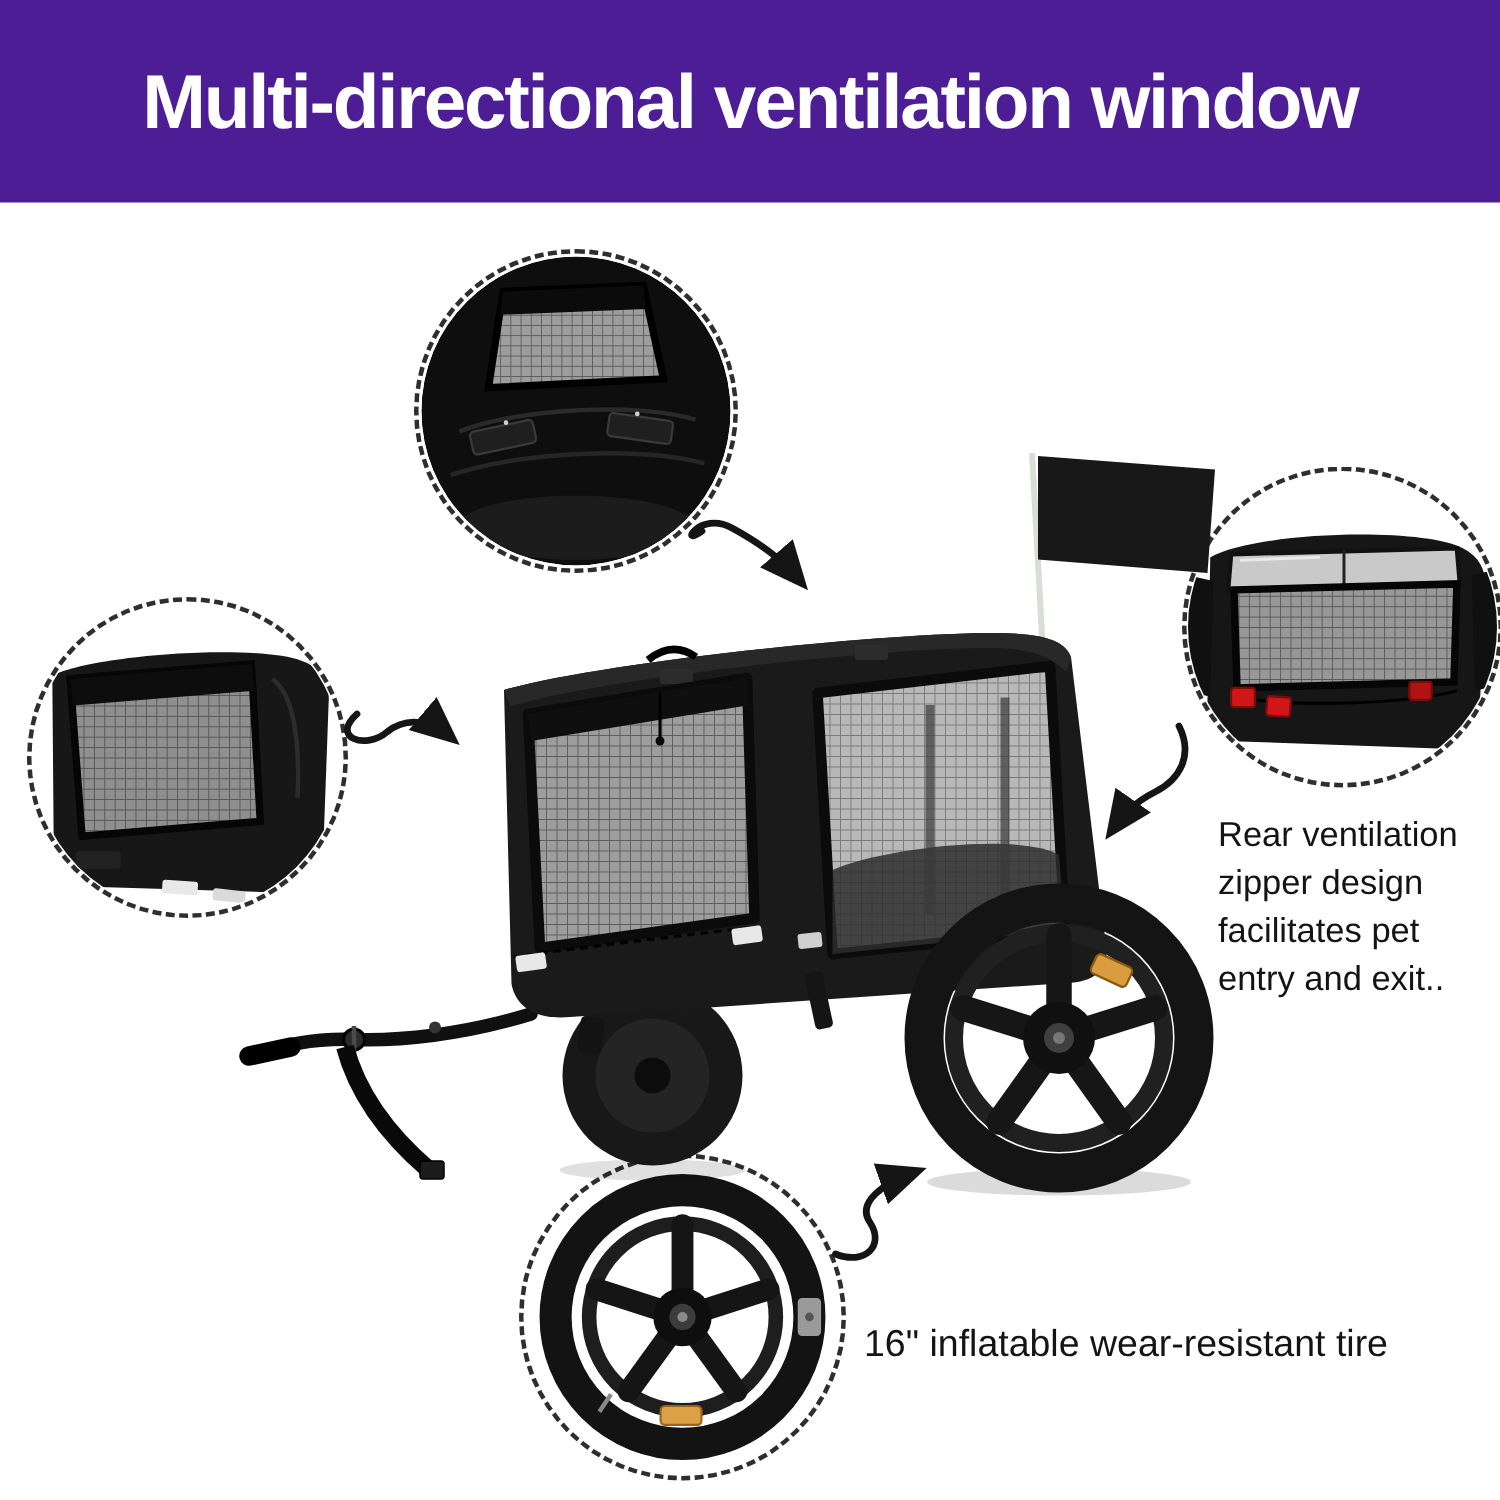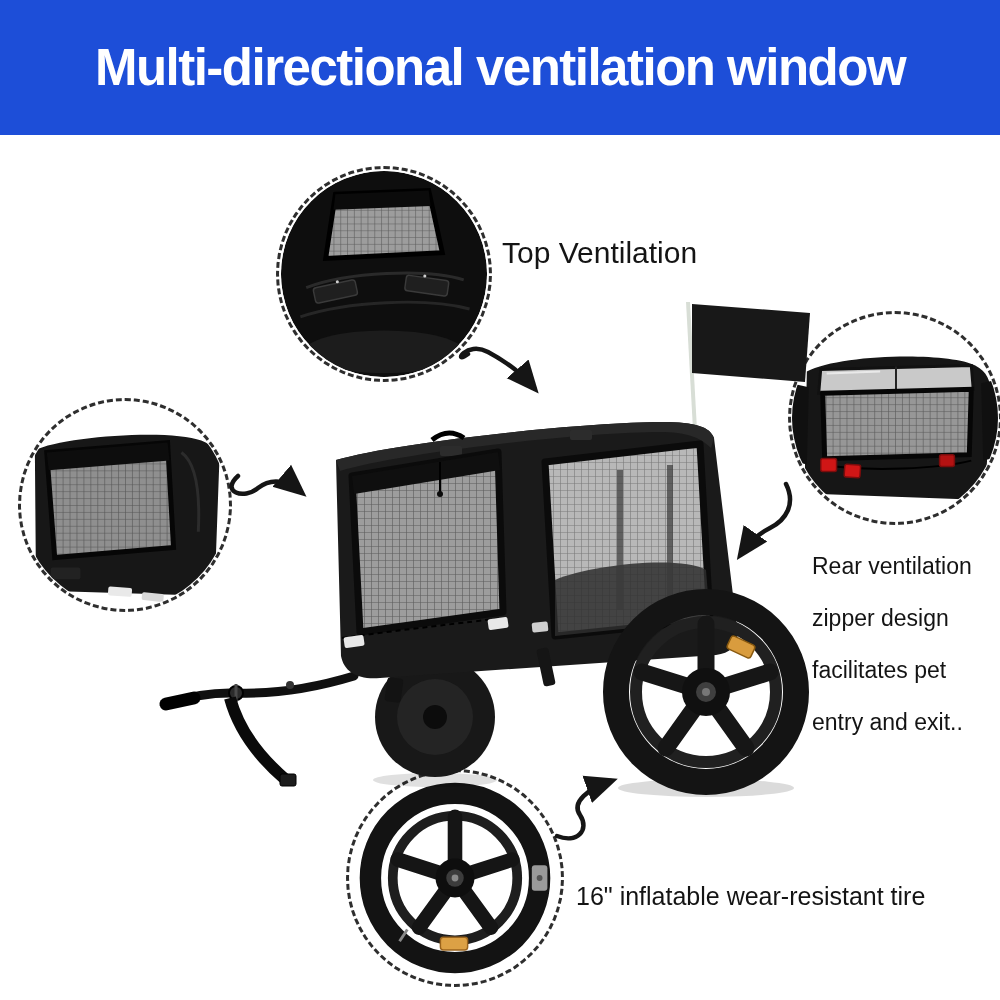--- a/index.html
+++ b/index.html
@@ -1,37 +1,37 @@
 <!DOCTYPE html>
 <html><head>
 <meta charset="utf-8">
 <style>
   html,body{margin:0;padding:0;background:#fff;}
   body{font-family:"Liberation Sans", sans-serif;}
   .canvas{position:relative;width:1000px;height:1000px;background:#ffffff;overflow:hidden;}
 
-  .banner{position:absolute;left:0;top:0;width:1000px;height:135px;background:#1d4ed8;
+  .banner{position:absolute;left:0;top:0;width:1000px;height:135px;background:#4c1d95;
           display:flex;align-items:center;justify-content:center;}
   .banner h1{margin:0;color:#fff;font-size:51px;font-weight:bold;letter-spacing:-1.5px;white-space:nowrap;}
 
   .photo-circle{position:absolute;border-radius:50%;border:3px dashed #2e2e2e;background:#fff;overflow:hidden;box-sizing:border-box;}
   .photo-circle svg{display:block;width:100%;height:100%;}
 
   .circle-top{left:276px;top:166px;width:216px;height:216px;}
   .circle-left{left:18px;top:398px;width:214px;height:214px;}
   .circle-right{left:788px;top:311px;width:214px;height:214px;}
   .circle-bottom{left:346px;top:769px;width:218px;height:218px;}
 
   .main-art{position:absolute;left:140px;top:280px;width:700px;height:530px;z-index:3;pointer-events:none;}
   .arrows{position:absolute;left:0;top:0;width:1000px;height:1000px;z-index:4;pointer-events:none;}
 
   .lbl{position:absolute;color:#141414;z-index:5;}
   .lbl-top{left:502px;top:236px;font-size:30px;}
   .lbl-left{left:36px;top:620px;font-size:21px;}
-  .lbl-right{left:812px;top:540px;width:186px;font-size:23px;line-height:52px;}
+  .lbl-right{left:812px;top:540px;width:186px;font-size:23px;line-height:32px;}
   .lbl-bottom{left:576px;top:882px;font-size:25px;}
 </style>
 </head>
 <body>
 
 <div class="canvas">
 
   <header class="banner">
     <h1>Multi-directional ventilation window</h1>
   </header>
@@ -226,17 +226,16 @@
       </marker>
     </defs>
     <g fill="none" stroke="#151515" stroke-width="4.5" stroke-linecap="round">
       <path d="M468,354 C452,366 466,340 488,352 C510,364 522,374 534,388" marker-end="url(#ah)"></path>
       <path d="M238,476 C220,492 244,500 258,488 C272,477 288,481 301,492" marker-end="url(#ah)"></path>
       <path d="M786,484 C796,504 786,520 770,528 C756,535 748,544 741,554" marker-end="url(#ah)"></path>
       <path d="M557,836 C577,844 590,830 580,815 C571,802 588,789 611,781" marker-end="url(#ah)"></path>
     </g>
   </svg>
 
-  <div class="lbl lbl-top">Top Ventilation</div>
   <div class="lbl lbl-right">Rear ventilation zipper design facilitates pet entry and exit..</div>
   <div class="lbl lbl-bottom">16" inflatable wear-resistant tire</div>
 
 </div>
 
 </body></html>

